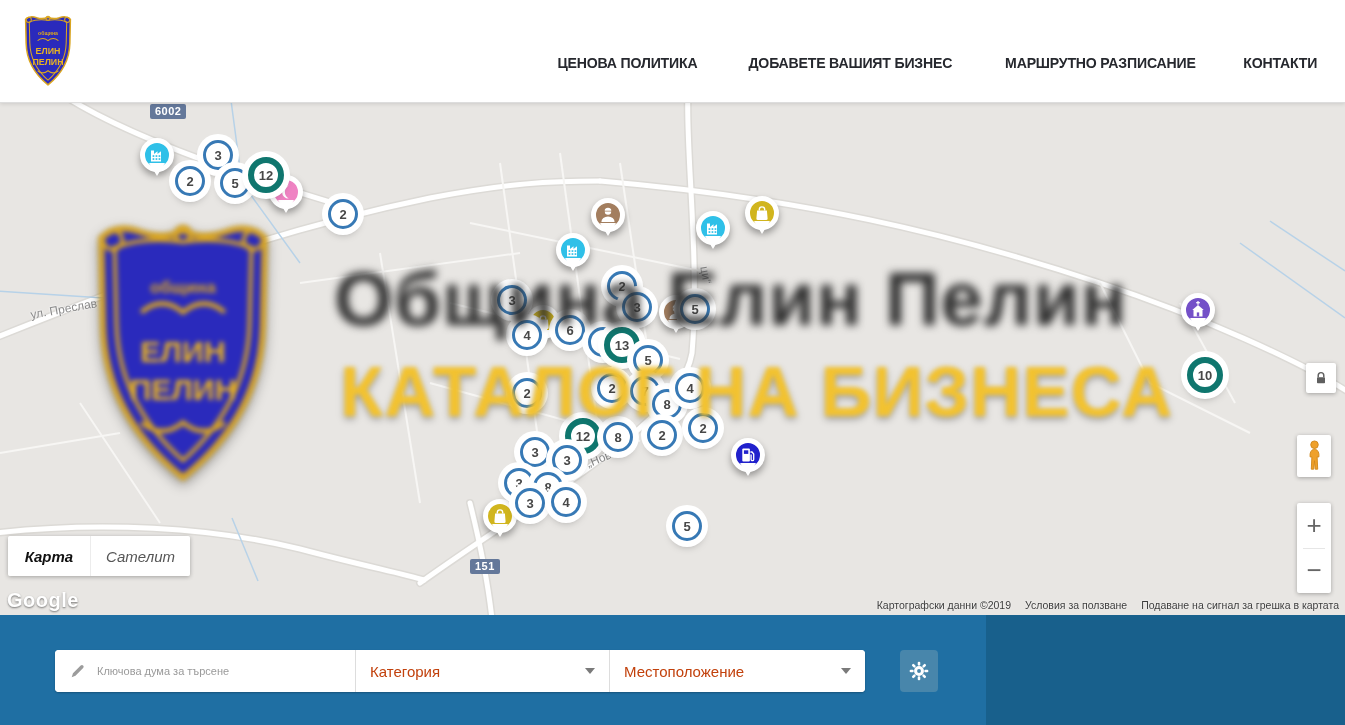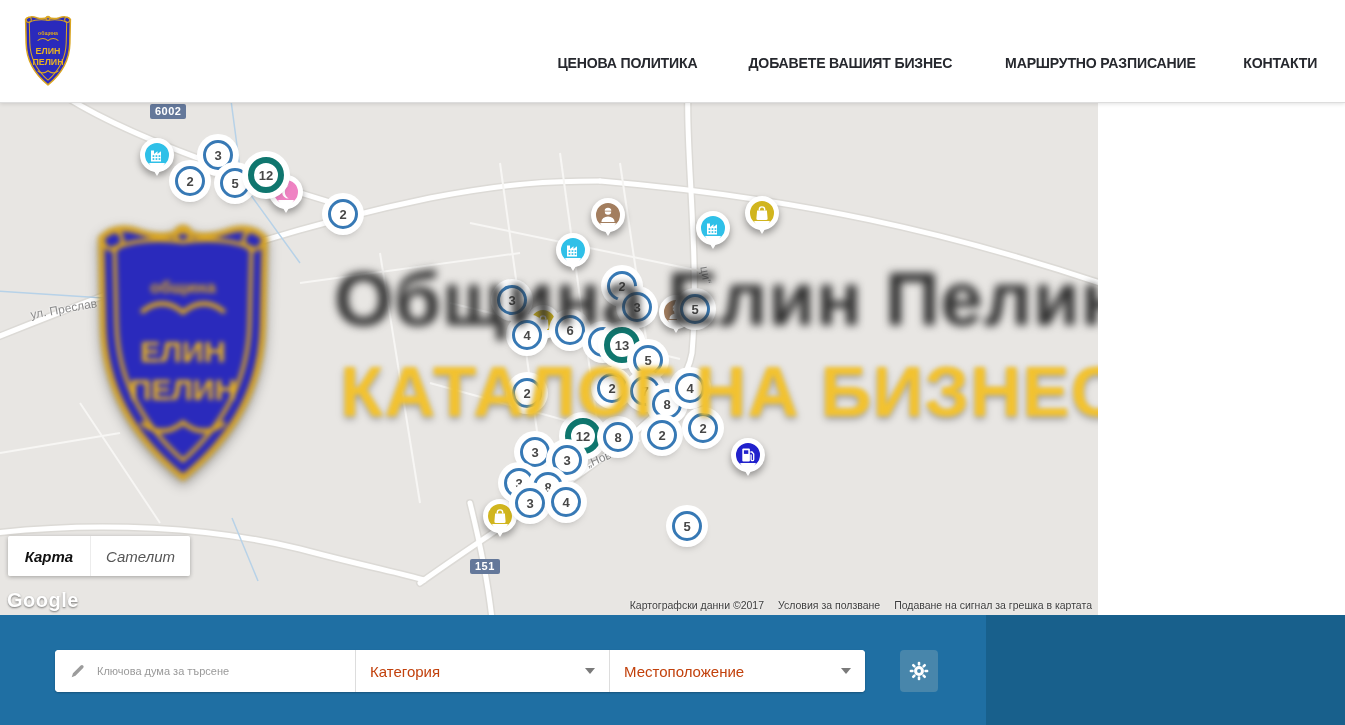--- a/index.html
+++ b/index.html
@@ -13,21 +13,21 @@
             display:flex; align-items:center; }
   .brand { display:flex; align-items:center; margin-left:22px; }
   .brand-logo { width:52px; height:74px; margin-right:12px; }
   .brand-text .l1 { font-size:19px; font-weight:bold; color:#3d3f42; letter-spacing:.2px; }
   .brand-text .l2 { font-size:18px; font-weight:bold; color:#e7b51d; letter-spacing:.4px; margin-top:2px; }
   #nav { margin-left:auto; margin-right:25px; margin-top:22px; display:flex; gap:40px; }
   #nav a { font-size:15px; font-weight:bold; color:#26282e; text-decoration:none;
            letter-spacing:-.2px; transform:scaleX(.94); white-space:nowrap; cursor:pointer; }
 
   
-  #map { position:absolute; left:0; top:103px; width:1098px; height:512px; background:#e8e6e3; overflow:hidden; }
+  #map { position:absolute; left:0; top:103px; width:1345px; height:512px; background:#e8e6e3; overflow:hidden; }
   #roads { position:absolute; left:0; top:0; z-index:1; }
   #label-layer { position:absolute; left:0; top:0; width:100%; height:100%; z-index:2; }
   .street-label { position:absolute; font-size:12px; color:#8a8a8a; white-space:nowrap;
                   text-shadow:0 0 2px #fff,0 0 2px #fff; }
   .road-badge { position:absolute; background:#64789a; color:#fff; font-size:11px; font-weight:bold;
                 padding:1px 5px 2px; border-radius:2px; letter-spacing:.5px; }
   #marker-layer { position:absolute; left:0; top:0; width:100%; height:100%; z-index:3; }
 
   .pin { position:absolute; width:34px; height:34px; border-radius:50%;
          border:5px solid #fff; transform:translate(-50%,-50%);
@@ -310,21 +310,21 @@
     </svg>
     <div class="wm-line1">Община Елин Пелин</div>
     <div class="wm-line2">КАТАЛОГ НА БИЗНЕСА</div>
 
     <div id="maptype">
       <div class="mt" id="mt-map">Карта</div>
       <div class="mt" id="mt-sat">Сателит</div>
     </div>
     <div id="glogo">Google</div>
     <div id="attrib">
-      <span>Картографски данни ©2017</span>
+      <span>Картографски данни ©2019</span>
       <span>Условия за ползване</span>
       <span>Подаване на сигнал за грешка в картата</span>
     </div>
     <div class="ctl" id="lock-btn">
       <svg viewBox="0 0 20 20" width="16" height="16">
         <path d="M6.5,9 V6.8 a3.5,3.5 0 0 1 7,0 V9" fill="none" stroke="#5f5f5f" stroke-width="1.8"></path>
         <rect x="5" y="9" width="10" height="7.5" rx="1" fill="#5f5f5f"></rect>
       </svg>
     </div>
     <div class="ctl" id="pegman">

